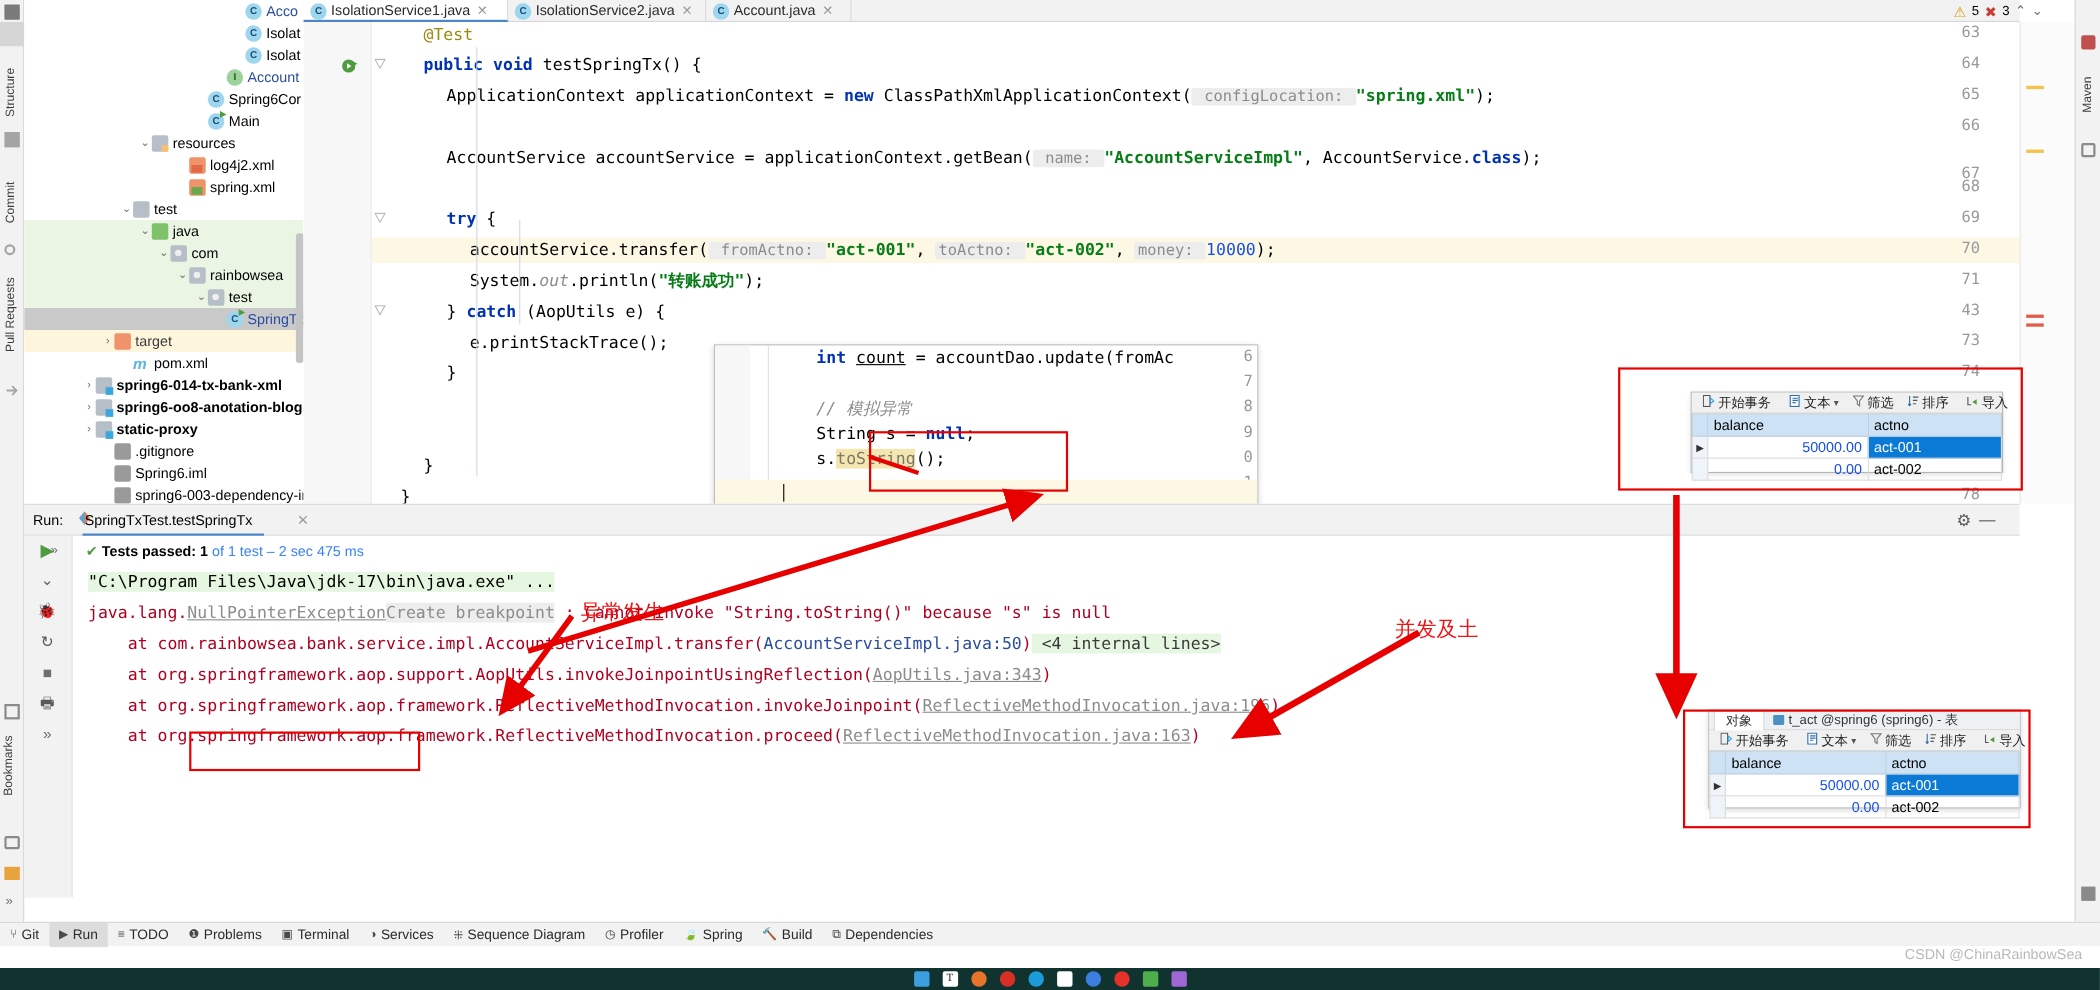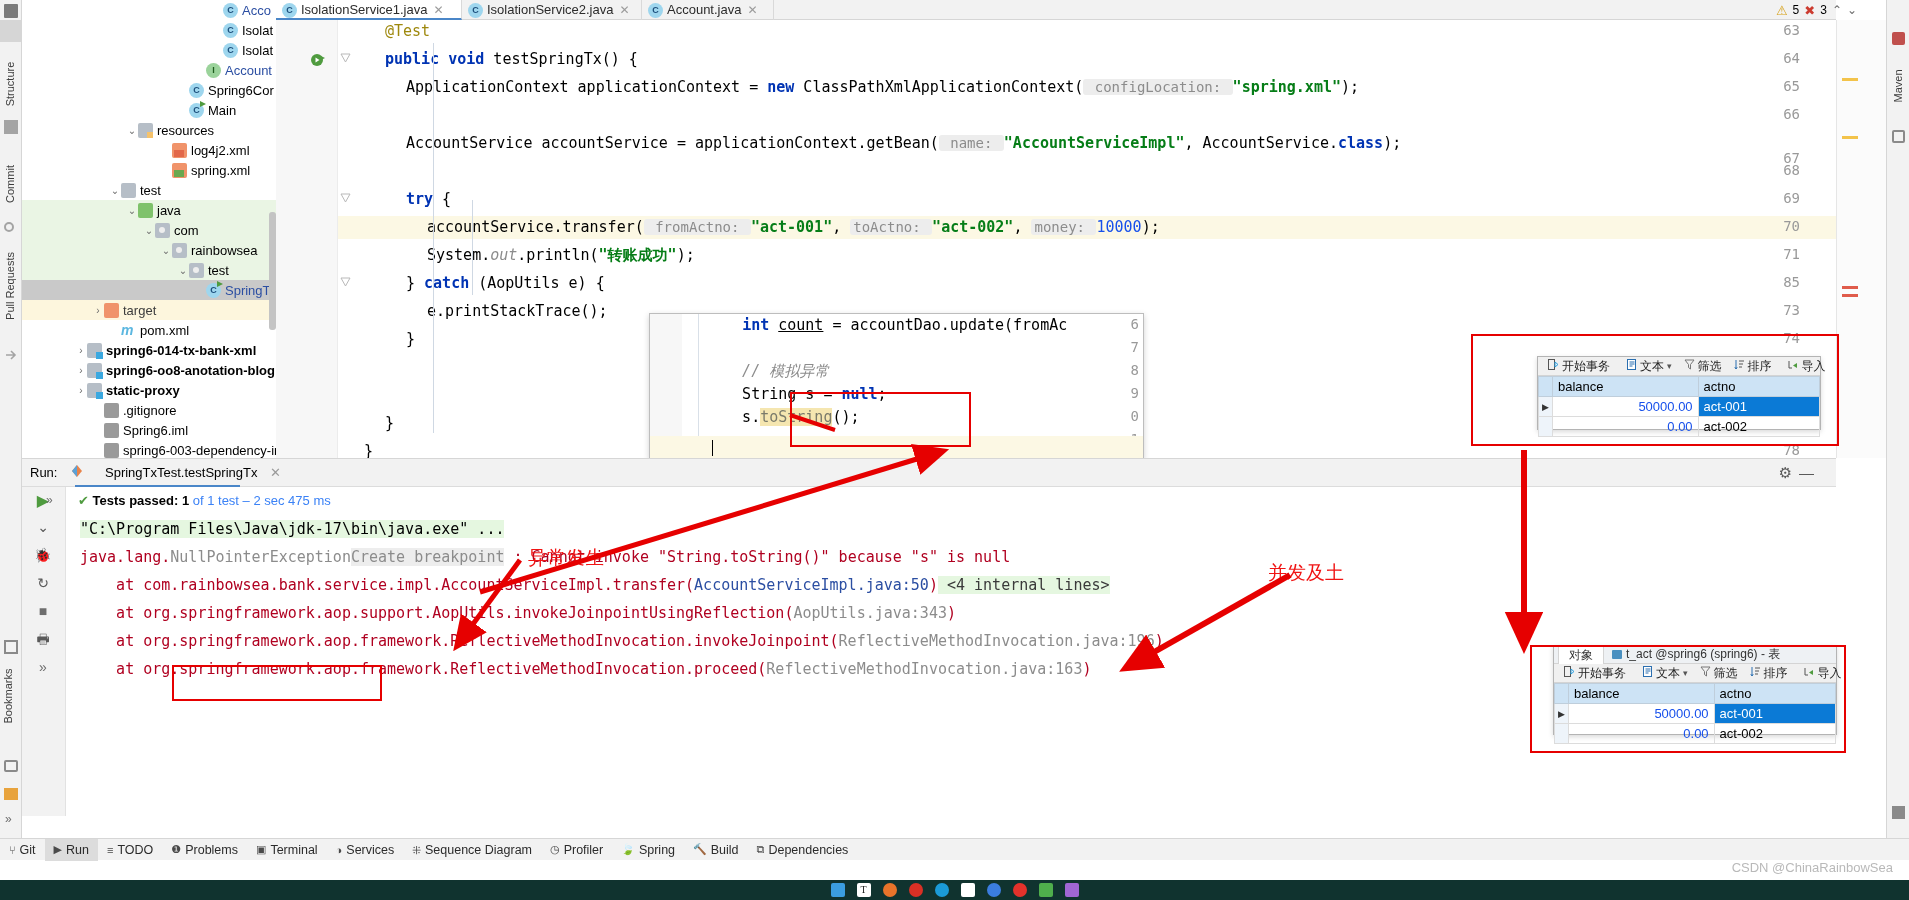--- a/index.html
+++ b/index.html
@@ -125,21 +125,21 @@
   .runhead .rl { position:absolute; top:6px; }
   .runtabu { position:absolute; left:53px; top:26px; width:165px; height:2px; background:#4a86c8; }
   .conleft { position:absolute; left:0; top:28px; width:44px; height:329px; background:#f2f2f2; border-right:1px solid #e2e2e2; }
   .conleft .cbtn { position:absolute; left:11px; width:20px; height:20px; color:#5a5a5a; font-size:14px; text-align:center; line-height:20px; }
   .console { position:absolute; left:44px; top:28px; right:0; bottom:0; overflow:hidden;
              font-family:"DejaVu Sans Mono", monospace; font-size:15px; }
   .cline { position:absolute; left:0; white-space:pre; }
   .c-green { background:#e5f7e0; }
   .c-red { color:#b00020; }
   .c-link { color:#2b4ea2; }
-  .c-linkg { color:#8c8c8c; }
+  .c-linkg { color:#8c8c8c; text-decoration:underline; }
   .teststat { position:absolute; left:56px; top:34px; font-family:"Liberation Sans", sans-serif; font-size:13px; }
 
   
   .toolbar-bottom { position:absolute; left:0; top:838px; width:1909px; height:22px; background:#f2f2f2; border-top:1px solid #d6d6d6; font-size:12.5px; display:flex; align-items:center; }
   .tb-item { display:flex; align-items:center; gap:4px; padding:0 9px; height:22px; color:#2b2b2b; white-space:nowrap; }
   .tb-item.active { background:#dcdcdc; }
   .statusbar { position:absolute; left:0; top:860px; width:1909px; height:20px; background:#f2f2f2; font-size:12.5px; display:flex; align-items:center; padding-left:6px; gap:6px; color:#2b2b2b; }
 
   
   .taskbar { position:absolute; left:0; top:880px; width:1909px; height:20px; background:#10332f; display:flex; align-items:center; justify-content:center; gap:12px; }
@@ -241,21 +241,21 @@
         <div class="lnum" style="top: 170px;">69</div>
         <div class="foldmk" style="top: 173px;"><svg width="11" height="11" viewBox="0 0 11 11">
             <path d="M1 1h9L5.5 9z" fill="none" stroke="#b9b9b9"></path>
           </svg></div>
         <div class="ln code-line" style="top: 170px; position: absolute; left: 42px; font-family: &quot;DejaVu Sans Mono&quot;, monospace; font-size: 15px; margin-left: 88px;"><span class="kw">try</span><span> {</span></div>
         <div class="hl-line" style="top: 196px;"></div>
         <div class="lnum" style="top: 198px;">70</div>
         <div class="ln code-line" style="top: 198px; position: absolute; left: 63px; font-family: &quot;DejaVu Sans Mono&quot;, monospace; font-size: 15px; margin-left: 88px;"><span>accountService.transfer(</span><span class="hint"> fromActno: </span><span class="str">"act-001"</span><span>, </span><span class="hint">toActno: </span><span class="str">"act-002"</span><span>, </span><span class="hint">money: </span><span class="num">10000</span><span>);</span></div>
         <div class="lnum" style="top: 226px;">71</div>
         <div class="ln code-line" style="top: 226px; position: absolute; left: 63px; font-family: &quot;DejaVu Sans Mono&quot;, monospace; font-size: 15px; margin-left: 88px;"><span>System.</span><span class="ital">out</span><span>.println(</span><span class="str">"转账成功"</span><span>);</span></div>
-        <div class="lnum" style="top: 254px;">85</div>
+        <div class="lnum" style="top: 254px;">43</div>
         <div class="foldmk" style="top: 257px;"><svg width="11" height="11" viewBox="0 0 11 11">
             <path d="M1 1h9L5.5 9z" fill="none" stroke="#b9b9b9"></path>
           </svg></div>
         <div class="ln code-line" style="top: 254px; position: absolute; left: 42px; font-family: &quot;DejaVu Sans Mono&quot;, monospace; font-size: 15px; margin-left: 88px;"><span>} </span><span class="kw">catch</span><span> (AopUtils e) {</span></div>
         <div class="lnum" style="top: 282px;">73</div>
         <div class="ln code-line" style="top: 282px; position: absolute; left: 63px; font-family: &quot;DejaVu Sans Mono&quot;, monospace; font-size: 15px; margin-left: 88px;"><span>e.printStackTrace();</span></div>
         <div class="lnum" style="top: 310px;">74</div>
         <div class="ln code-line" style="top: 310px; position: absolute; left: 42px; font-family: &quot;DejaVu Sans Mono&quot;, monospace; font-size: 15px; margin-left: 88px;"><span>}</span></div>
         <div class="lnum" style="top: 338px;">75</div>
         <div class="ln code-line" style="top: 338px; position: absolute; left: 42px; font-family: &quot;DejaVu Sans Mono&quot;, monospace; font-size: 15px; margin-left: 88px;"></div>
@@ -317,21 +317,21 @@
 
   <div class="runpanel">
     <div class="runhead">
       <span class="rl" style="left:8px;">Run:</span>
       <span style="position:absolute;left:48px;top:5px;width:14px;height:14px;">
         <svg viewBox="0 0 14 14" width="14" height="14">
             <polygon points="7,1 12,7 7,13 2,7" fill="#e8834a"></polygon>
             <polygon points="7,1 7,13 2,7" fill="#5aa2d8"></polygon>
           </svg>
       </span>
-      <span class="rl" style="left:83px;text-align:right;">SpringTxTest.testSpringTx</span>
+      <span class="rl" style="left:55px;text-align:right;">SpringTxTest.testSpringTx</span>
       <span class="rl" style="left:248px;color:#9a9a9a;">✕</span>
       <span style="position:absolute;right:44px;top:5px;color:#5a5a5a;font-size:15px;">⚙</span>
       <span style="position:absolute;right:22px;top:5px;color:#5a5a5a;font-size:15px;">—</span>
     </div>
     <div class="runtabu"></div>
 
     <div class="conleft">
       <div class="cbtn" style="top:4px;color:#4f9b3f;font-size:16px;">▶</div>
       <div class="cbtn" style="top:30px;">⌄</div>
       <div class="cbtn" style="top:58px;">🐞</div>

